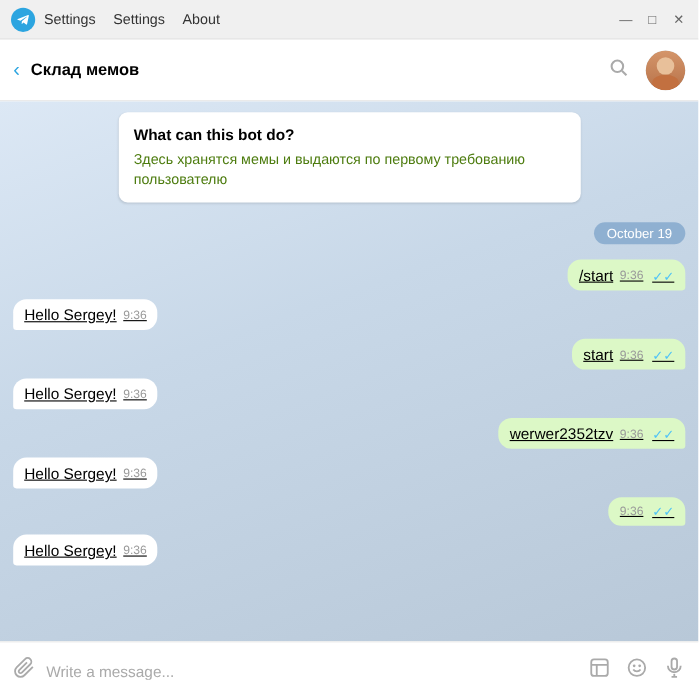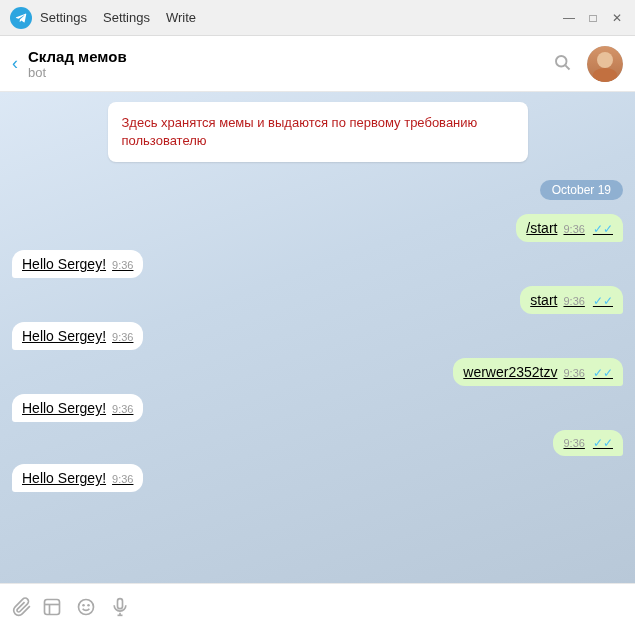--- a/index.html
+++ b/index.html
@@ -151,21 +151,21 @@
       box-shadow: 0 1px 2px rgba(0,0,0,0.1);
     }
     .bot-info-title {
       font-size: 14px;
       font-weight: 600;
       color: #000;
       margin-bottom: 6px;
     }
     .bot-info-text {
       font-size: 13px;
-      color: #b91c1c;
+      color: #4d7c0f;
       line-height: 1.4;
     }
 
     
     .date-separator {
       display: flex;
       justify-content: flex-end;
       margin: 8px 0;
     }
     .date-badge {
@@ -261,51 +261,51 @@
 
 <div class="title-bar">
   <div class="title-bar-icon">
     <svg width="14" height="14" viewBox="0 0 24 24">
         <path d="M9.78 18.65l.28-4.23 7.68-6.92c.34-.31-.07-.46-.52-.19L7.74 13.3 3.64 12c-.88-.25-.89-.86.2-1.3l15.97-6.16c.73-.33 1.43.18 1.15 1.3l-2.72 12.81c-.19.91-.74 1.13-1.5.71L12.6 16.3l-1.99 1.93c-.23.23-.42.42-.83.42z"></path>
       </svg>
   </div>
   <div class="menu-items">
     <span class="menu-item">Settings</span>
     <span class="menu-item">Settings</span>
-    <span class="menu-item">Write</span>
+    <span class="menu-item">About</span>
   </div>
   <div class="window-controls">
     <span class="win-btn">—</span>
     <span class="win-btn">□</span>
     <span class="win-btn">✕</span>
   </div>
 </div>
 
 <div class="chat-header">
   <span class="back-btn">‹</span>
   <div class="chat-info">
     <div class="chat-name">Склад мемов</div>
-    <div class="chat-status">bot</div>
   </div>
   <div class="header-icons">
     <span class="search-icon-btn">
       <svg width="18" height="18" viewBox="0 0 24 24" fill="none" stroke="#aaa" stroke-width="2.5">
         <circle cx="11" cy="11" r="7"></circle>
           <line x1="16.5" y1="16.5" x2="22" y2="22"></line>
       </svg>
     </span>
     <div class="avatar">
       <div class="avatar-face"></div>
     </div>
   </div>
 </div>
 
 <div class="chat-area">
 
   <div class="bot-info-card">
+    <div class="bot-info-title">What can this bot do?</div>
     <div class="bot-info-text">Здесь хранятся мемы и выдаются по первому требованию пользователю</div>
   </div>
 
   <div class="date-separator">
     <span class="date-badge">October 19</span>
   </div>
 
   <div class="message-row sent">
     <div class="bubble sent">
       <span class="bubble-text">/start</span>
@@ -366,20 +366,21 @@
   </div>
 
 </div>
 
 <div class="input-area">
   <span class="input-left-icon">
     <svg width="20" height="20" viewBox="0 0 24 24" fill="none" stroke="#aaa" stroke-width="2">
       <path d="M21.44 11.05l-9.19 9.19a6 6 0 01-8.49-8.49l9.19-9.19a4 4 0 015.66 5.66l-9.2 9.19a2 2 0 01-2.83-2.83l8.49-8.48"></path>
     </svg>
   </span>
+  <input class="message-input" type="text" placeholder="Write a message..." style="">
   <div class="input-right-icons">
     <span class="input-icon">
       <svg width="20" height="20" viewBox="0 0 24 24" fill="none" stroke="#aaa" stroke-width="2">
         <rect x="3" y="3" width="18" height="18" rx="3"></rect>
         <line x1="3" y1="9" x2="21" y2="9"></line>
         <line x1="9" y1="21" x2="9" y2="9"></line>
       </svg>
     </span>
     <span class="input-icon">
       <svg width="20" height="20" viewBox="0 0 24 24" fill="none" stroke="#aaa" stroke-width="2">

